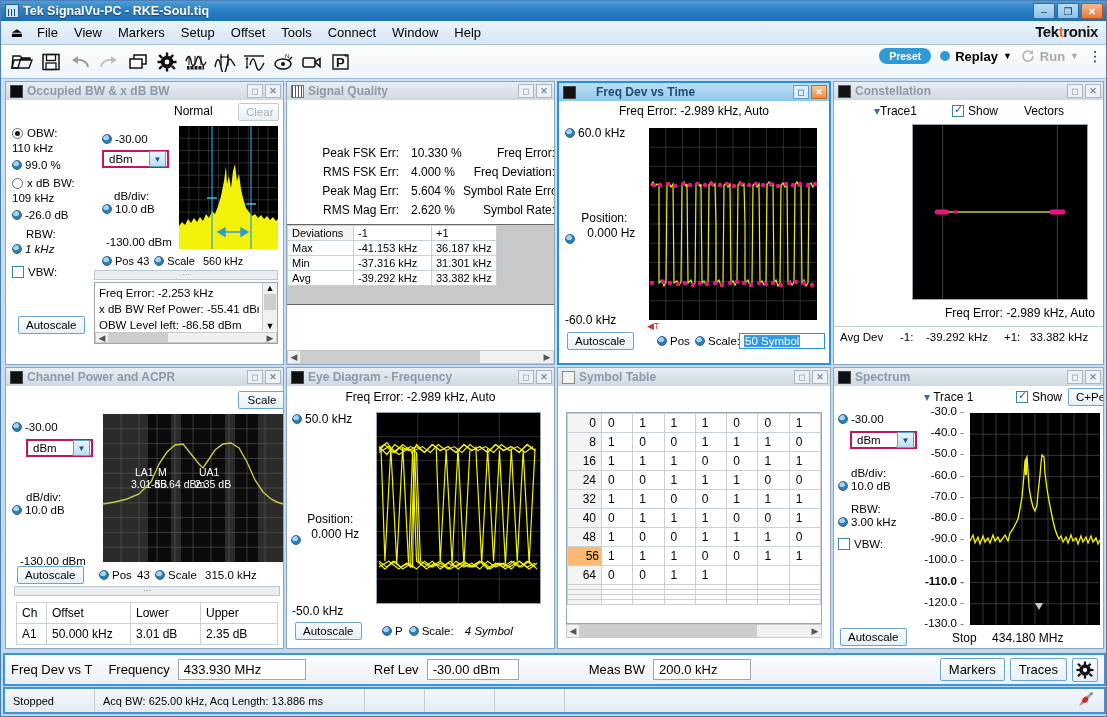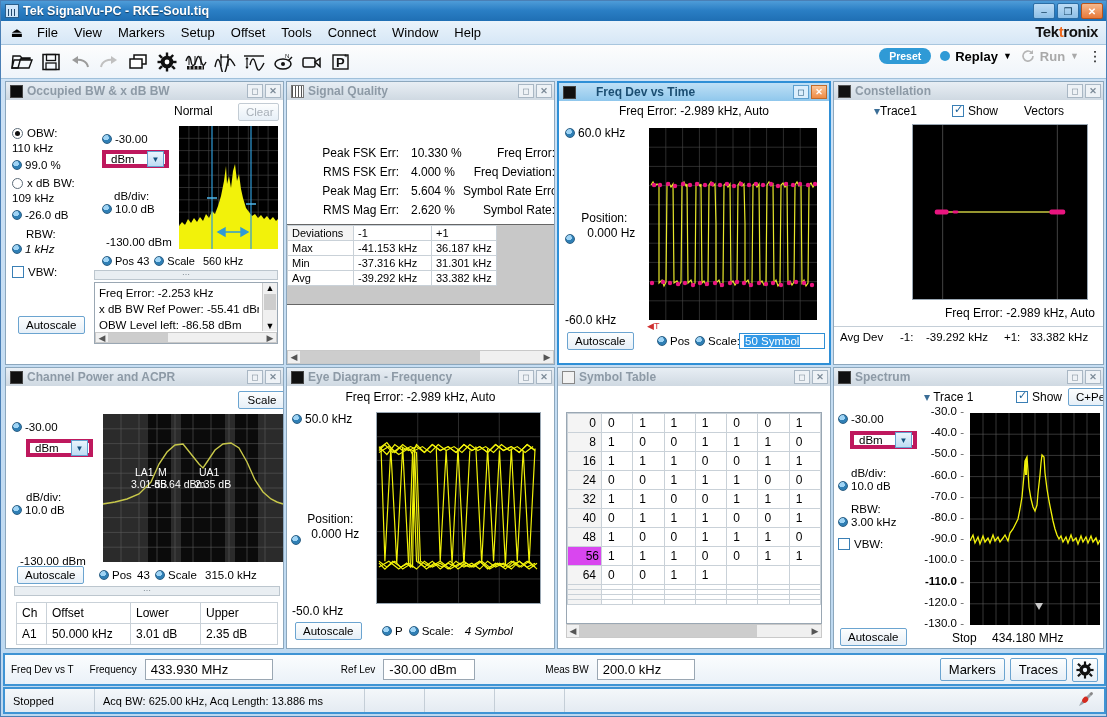--- a/index.html
+++ b/index.html
@@ -85,38 +85,38 @@
            border:1px solid #5c6b78; background:#fff; vertical-align:-2px; margin-right:4px; position:relative;}
   .radio.on:after { content:""; position:absolute; left:2px; top:2px; width:5px; height:5px;
            border-radius:50%; background:#111; }
   .cbx { display:inline-block; width:12px; height:12px; border:1px solid #3a7fb5; background:#fff;
          vertical-align:-2px; margin-right:4px; position:relative; }
   .cbx.on:after { content:"\2713"; position:absolute; left:1px; top:-3px; font-size:11px; color:#1b5f95; }
   .btn { border:1px solid #6ba4d0; background:linear-gradient(#fdfefe,#e6eff7);
          border-radius:2px; padding:2px 7px; font-size:11.5px; }
   .btn.dis { border-color:#c3ccd4; color:#a8b0b8; }
   .field { border:1px solid #9aa7b3; background:#fff; padding:1px 4px; font-size:11.5px; }
-  .combo { border:4px solid #be185d; background:#fff; display:inline-flex; align-items:center;
+  .combo { border:2px solid #be185d; background:#fff; display:inline-flex; align-items:center;
            height:18px; font-size:11.5px; }
   .combo span.t { padding:0 5px; }
   .combo .arrow { width:17px; height:16px; margin:0 1px 0 auto;
            border:1px solid #63a0cf; background:linear-gradient(#eaf5fd,#bedcf3);
            display:flex; align-items:center; justify-content:center; font-size:8px; color:#14527f; }
   table.t { border-collapse:collapse; font-size:11px; }
   table.t td, table.t th { border:1px solid #c9d1d8; padding:1px 4px; font-weight:normal; text-align:left; }
   table.t th { background:#fff; }
   .sb-h { height:11px; background:#f0f0f0; border:1px solid #c9c9c9; display:flex; align-items:center; }
   .sb-h .thumb { background:#cdcdcd; height:9px; }
   .sb-h .ar { width:12px; text-align:center; font-size:9px; color:#555; }
 
   
   .setbar { position:absolute; left:2px; top:652px; width:1103px; height:33px;
             background:linear-gradient(#fbfdfe,#eaf1f8); border:2px solid #3f94d4;
             display:flex; align-items:center; padding:0 6px; gap:8px; }
-  .setbar .lab { font-size:10px; }
+  .setbar .lab { font-size:13px; }
   .setbar .inp { border:1px solid #9aa7b3; background:#fff; padding:2px 5px; font-size:13px; }
   .statusbar { position:absolute; left:2px; top:686px; width:1103px; height:27px;
             background:linear-gradient(#f4f7fa,#e4ebf2); border:2px solid #3f94d4;
             display:flex; align-items:center; font-size:11px; }
   .statusbar .cell { border-right:1px solid #c4ced7; height:100%; display:flex;
             align-items:center; padding:0 8px; }
 </style>
 </head>
 <body>
 
@@ -739,21 +739,21 @@
                   <td style="width:34px;text-align:right;background:#f4f4f4;padding:2px 5px;">48</td>
                   <td style="padding:2px 6px;">1</td>
                   <td style="padding:2px 6px;">0</td>
                   <td style="padding:2px 6px;">0</td>
                   <td style="padding:2px 6px;">1</td>
                   <td style="padding:2px 6px;">1</td>
                   <td style="padding:2px 6px;">1</td>
                   <td style="padding:2px 6px;">0</td>
                 </tr>
                 <tr>
-                  <td style="width:34px;text-align:right;background:#d946ef;padding:2px 2px;">56</td>
+                  <td style="width:34px;text-align:right;background:#fdba74;padding:2px 2px;">56</td>
                   <td style="padding:2px 6px;">1</td>
                   <td style="padding:2px 6px;">1</td>
                   <td style="padding:2px 6px;">1</td>
                   <td style="padding:2px 6px;">0</td>
                   <td style="padding:2px 6px;">0</td>
                   <td style="padding:2px 6px;">1</td>
                   <td style="padding:2px 6px;">1</td>
                 </tr>
                 <tr>
                   <td style="width:34px;text-align:right;background:#f4f4f4;padding:2px 5px;">64</td>

